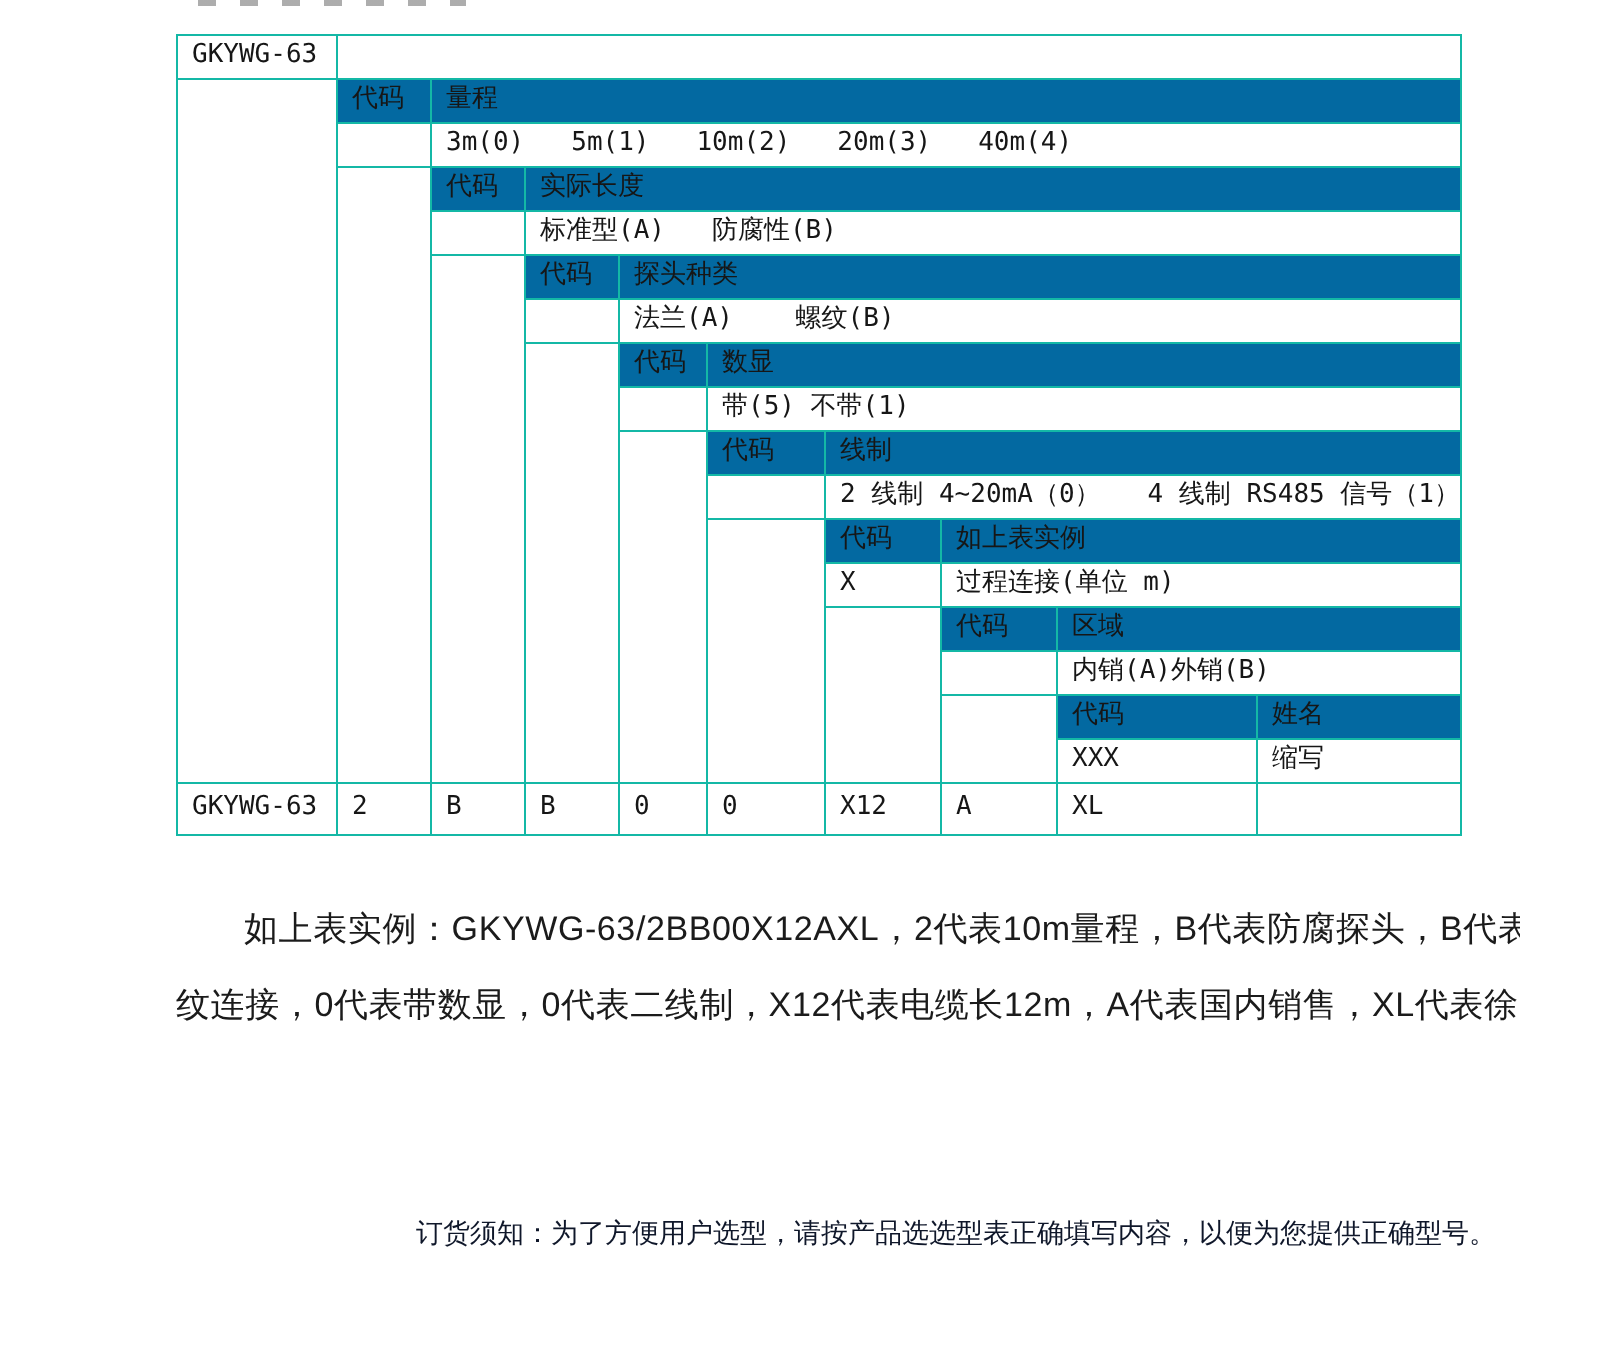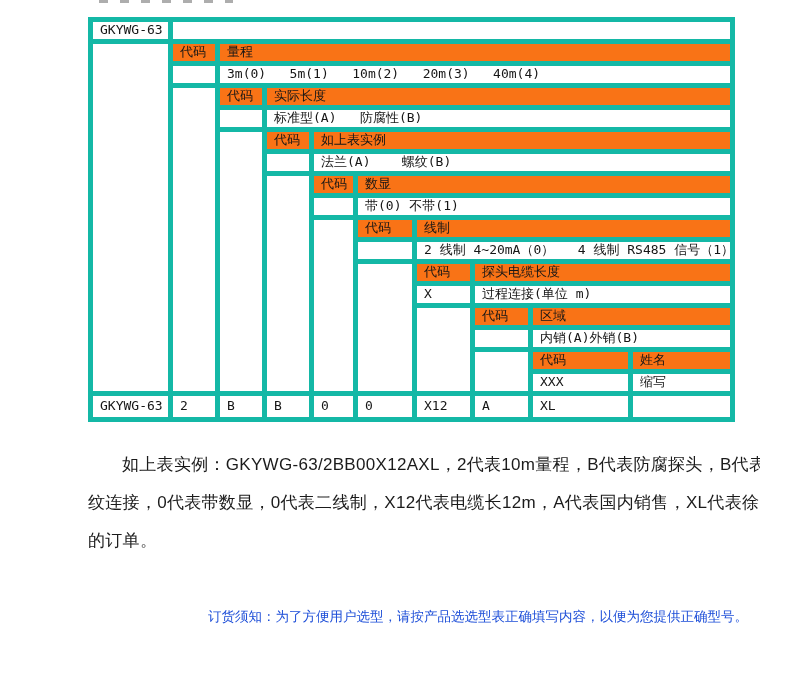--- a/index.html
+++ b/index.html
@@ -27,30 +27,30 @@
     position: absolute;
     left: 88px; top: 17px;
     width: 642px;
     border-collapse: collapse;
     table-layout: fixed;
     font-family: "DejaVu Sans Mono", "DejaVu Sans", sans-serif;
     font-size: 13px;
     color: #161616;
   }
   table.sel td {
-    border: 5px solid #14b8a6;
+    border: 1px solid #14b8a6;
     padding: 0 7px;
     white-space: pre;
     overflow: hidden;
     vertical-align: middle;
     line-height: 1.1;
   }
   table.sel tr { height: 22px; }
   table.sel tr.r-last { height: 26px; }
-  table.sel td.sh { background: #f97316; }
+  table.sel td.sh { background: #0369a1; }
 
   
   .example {
     position: absolute;
     left: 88px; top: 446px;
     width: 672px;
     font-size: 17px;
     line-height: 38px;
     color: #1b1b1b;
     letter-spacing: 0.3px;
@@ -58,21 +58,21 @@
   .example .line { white-space: pre; overflow: hidden; }
   .example .line.indent { text-indent: 2em; }
 
   
   .order-note {
     position: absolute;
     left: 208px; top: 606px;
     width: 560px;
     font-size: 13.5px;
     line-height: 22px;
-    color: #1d4ed8;
+    color: #0f172a;
     white-space: pre;
   }
 </style>
 </head>
 <body>
 
 <div class="page">
 
   <div class="top-artifact"></div>
 
@@ -114,54 +114,54 @@
       </tr>
 
       <tr>
         <td></td>
         <td colspan="7">标准型(A)   防腐性(B)</td>
       </tr>
 
       <tr>
         <td rowspan="12"></td>
         <td class="sh">代码</td>
-        <td class="sh" colspan="6">如上表实例</td>
+        <td class="sh" colspan="6">探头种类</td>
       </tr>
 
       <tr>
         <td></td>
         <td colspan="6">法兰(A)    螺纹(B)</td>
       </tr>
 
       <tr>
         <td rowspan="10"></td>
         <td class="sh">代码</td>
         <td class="sh" colspan="5">数显</td>
       </tr>
 
       <tr>
         <td></td>
-        <td colspan="5">带(0) 不带(1)</td>
+        <td colspan="5">带(5) 不带(1)</td>
       </tr>
 
       <tr>
         <td rowspan="8"></td>
         <td class="sh">代码</td>
         <td class="sh" colspan="4">线制</td>
       </tr>
 
       <tr>
         <td></td>
         <td colspan="4">2 线制 4~20mA（0）   4 线制 RS485 信号（1）</td>
       </tr>
 
       <tr>
         <td rowspan="6"></td>
         <td class="sh">代码</td>
-        <td class="sh" colspan="3">探头电缆长度</td>
+        <td class="sh" colspan="3">如上表实例</td>
       </tr>
 
       <tr>
         <td>X</td>
         <td colspan="3">过程连接(单位 m)</td>
       </tr>
 
       <tr>
         <td rowspan="4"></td>
         <td class="sh">代码</td>
@@ -195,18 +195,17 @@
         <td>A</td>
         <td>XL</td>
         <td></td>
       </tr>
     </tbody>
   </table>
 
   <div class="example">
     <div class="line indent">如上表实例：GKYWG-63/2BB00X12AXL，2代表10m量程，B代表防腐探头，B代表螺</div>
     <div class="line">纹连接，0代表带数显，0代表二线制，X12代表电缆长12m，A代表国内销售，XL代表徐亮</div>
-    <div class="line">的订单。</div>
   </div>
 
   <div class="order-note">订货须知：为了方便用户选型，请按产品选选型表正确填写内容，以便为您提供正确型号。</div>
 
 </div>
 
 </body></html>

